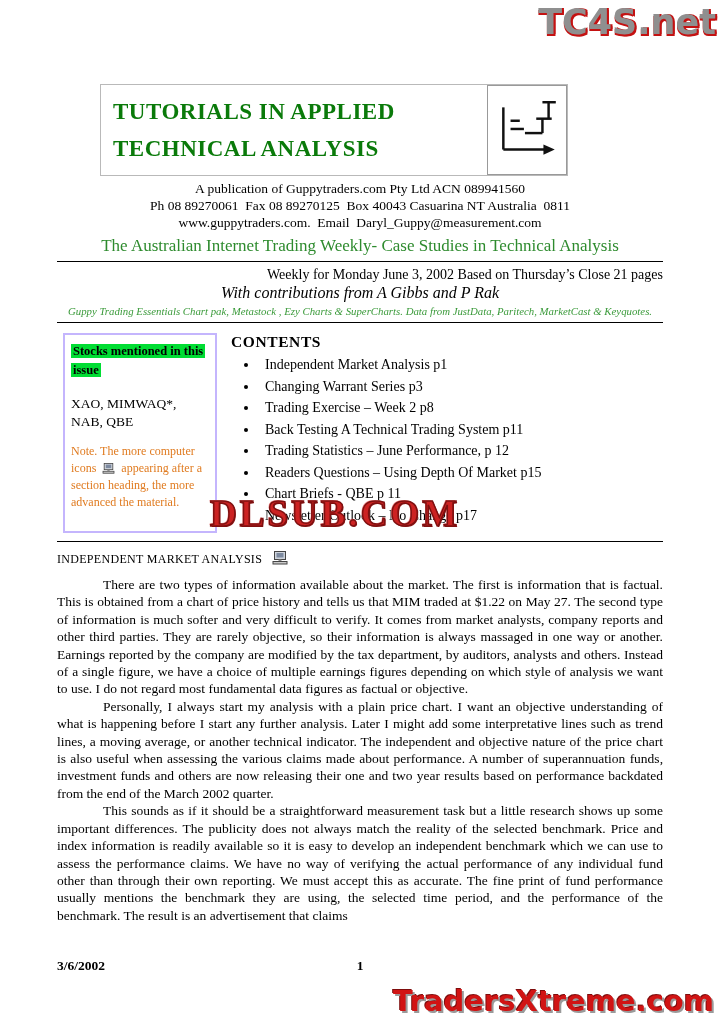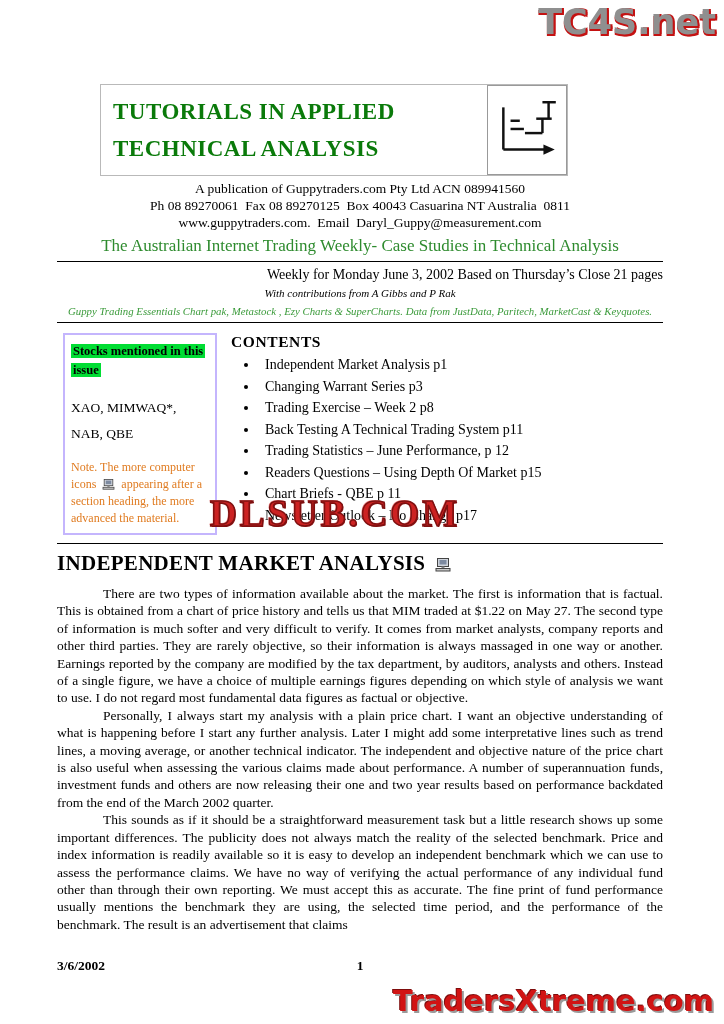--- a/index.html
+++ b/index.html
@@ -50,50 +50,50 @@
   }
 
   .pub-line { text-align:center; font-size:13.5px; line-height:17px; white-space:pre-wrap; }
   .subtitle {
     text-align:center; font-size:17px; color:var(--subtitle-green,#2e8b2e);
     margin-top:5px; margin-bottom:5px;
   }
   .rule { border-top:1px solid #000; margin:4px 0; }
 
   .issue-date { text-align:right; font-size:14px; margin-top:4px; line-height:18px; }
-  .contributors { text-align:center; font-size:11px; font-style:italic; line-height:18px; }
+  .contributors { text-align:center; font-size:16px; font-style:italic; line-height:18px; }
   .tools-line {
     text-align:center; font-size:10.8px; font-style:italic;
     color:var(--tools-green,#3a9a3a); margin:2px 0 4px; line-height:14px;
   }
 
   
   .mid { display:flex; margin-top:10px; min-height:200px; }
   .stocks-box {
     width:154px; min-height:182px; border:2px solid #c4b5fd;
     padding:6px; margin-left:6px; flex:none;
   }
   .stocks-heading {
     background:var(--highlight-green,#00dd33); font-weight:bold;
     font-size:12.5px; line-height:17px; padding:0 2px;
     -webkit-box-decoration-break:clone; box-decoration-break:clone;
   }
-  .stocks-list { margin-top:16px; font-size:13.5px; line-height:26px; }
+  .stocks-list { margin-top:16px; font-size:13.5px; line-height:18px; }
   .stocks-note { margin-top:12px; color:var(--note-orange,#e07b20); font-size:12px; line-height:17px; }
   .mini-icon svg { vertical-align:-2px; margin:0 3px; }
 
   .toc { margin-left:14px; flex:1; }
   .toc-heading { font-weight:bold; font-size:15.5px; letter-spacing:0.6px; margin-bottom:3px; }
   .toc-list { list-style:disc outside; padding-left:28px; margin-top:2px; }
   .toc-item { font-size:14px; line-height:21.5px; padding-left:6px; }
 
   
   .rule-article { margin-top:8px; }
   .article-heading-row { margin-top:7px; }
-  .article-heading { font-weight:bold; font-size:21px; letter-spacing:0.3px; }
+  .article-heading { font-weight:normal; font-size:12px; letter-spacing:0.3px; }
   .heading-icon svg { vertical-align:-2px; margin-left:6px; }
   .body-text { margin-top:9px; }
   .body-text p {
     font-size:13.5px; line-height:17.4px; text-align:justify;
     text-indent:46px; margin:0;
   }
 
   
   .footer { position:absolute; top:958px; left:57px; width:606px; height:18px; }
   .footer-date { position:absolute; left:0; font-weight:bold; font-size:13.5px; }

